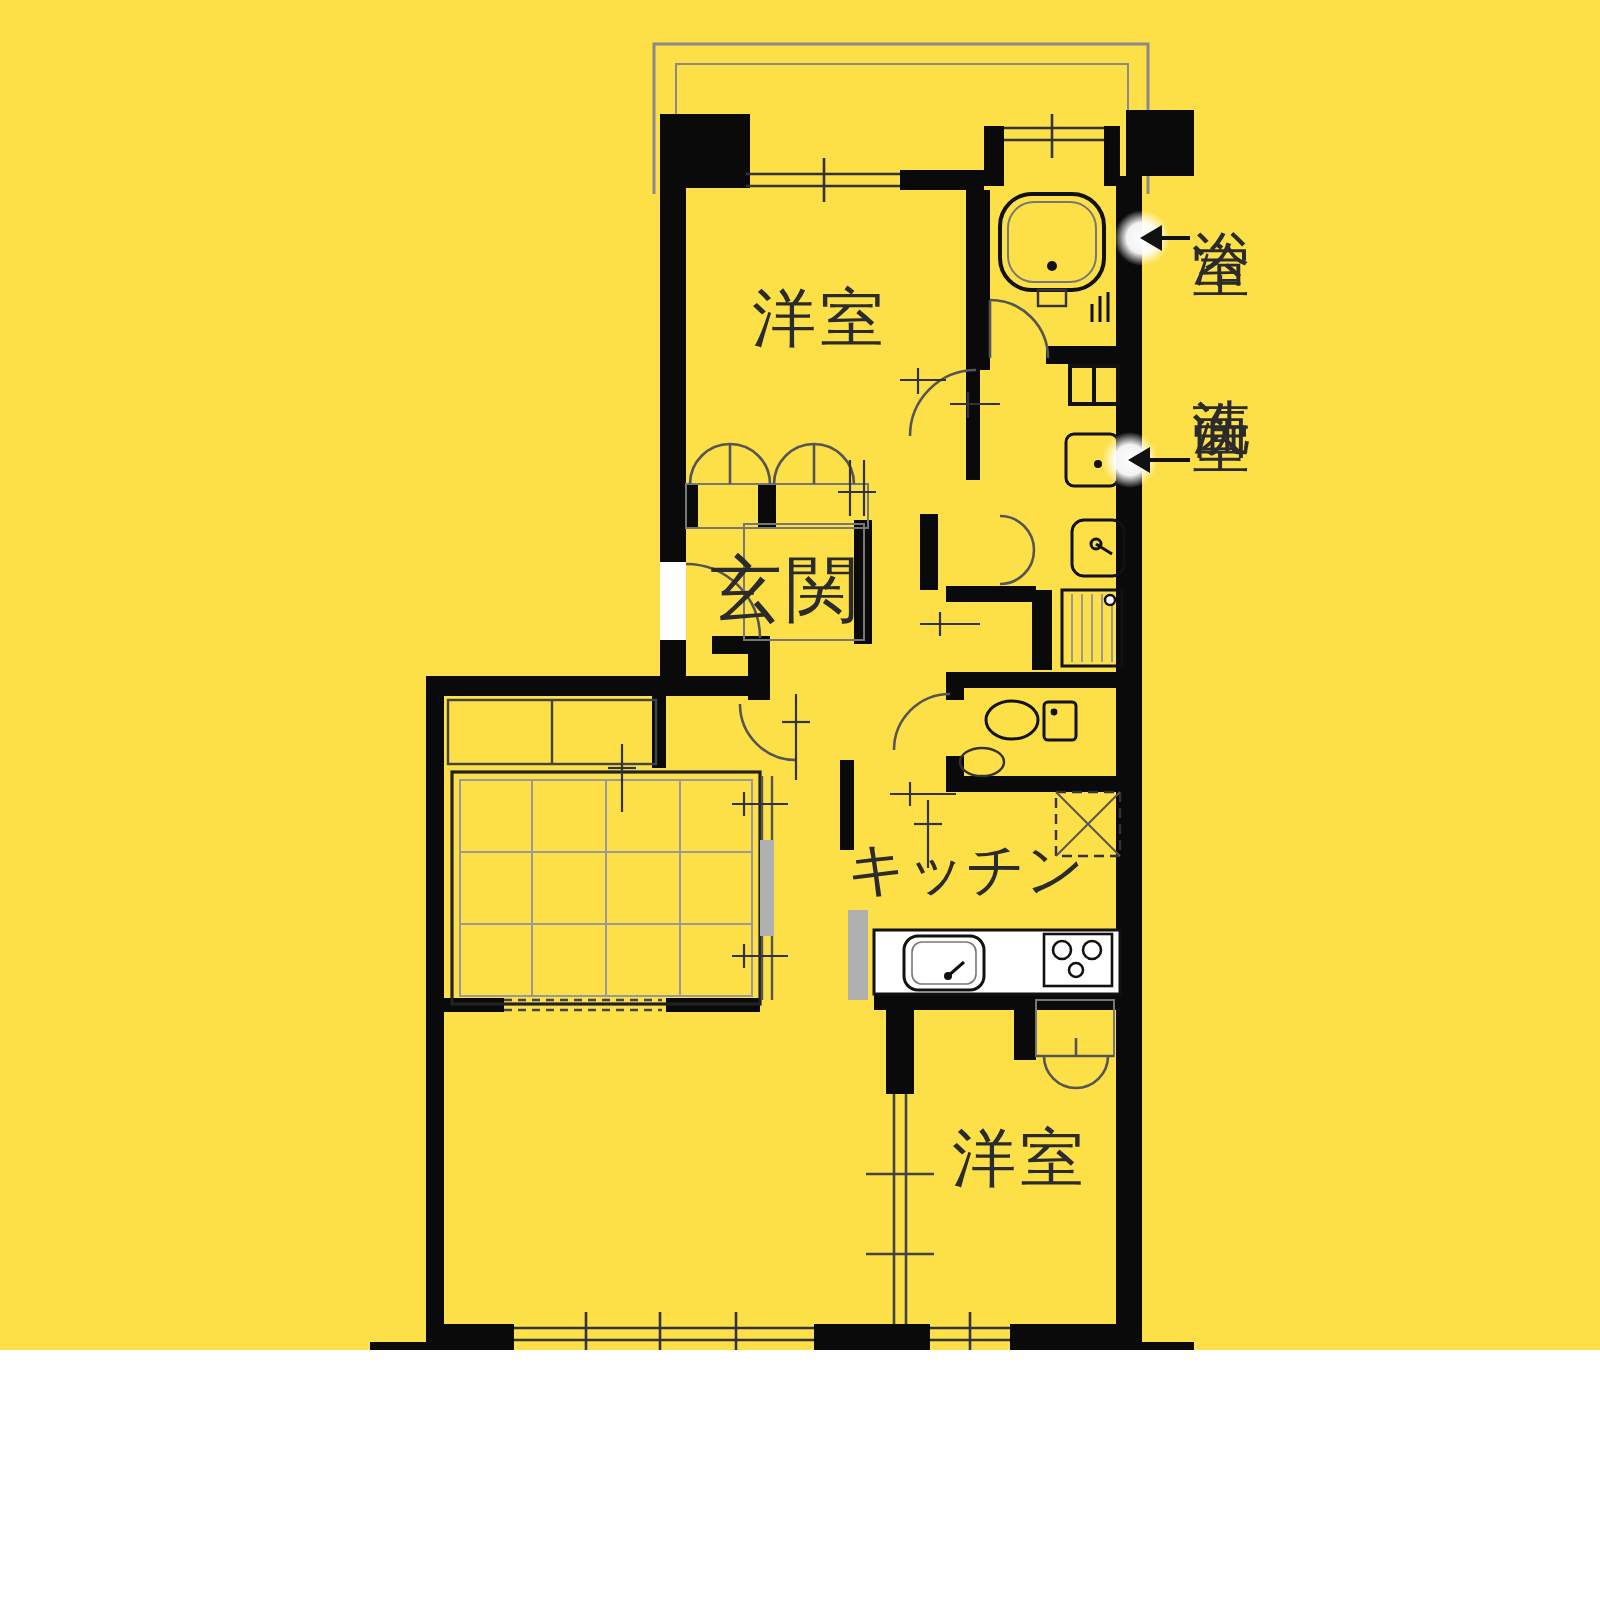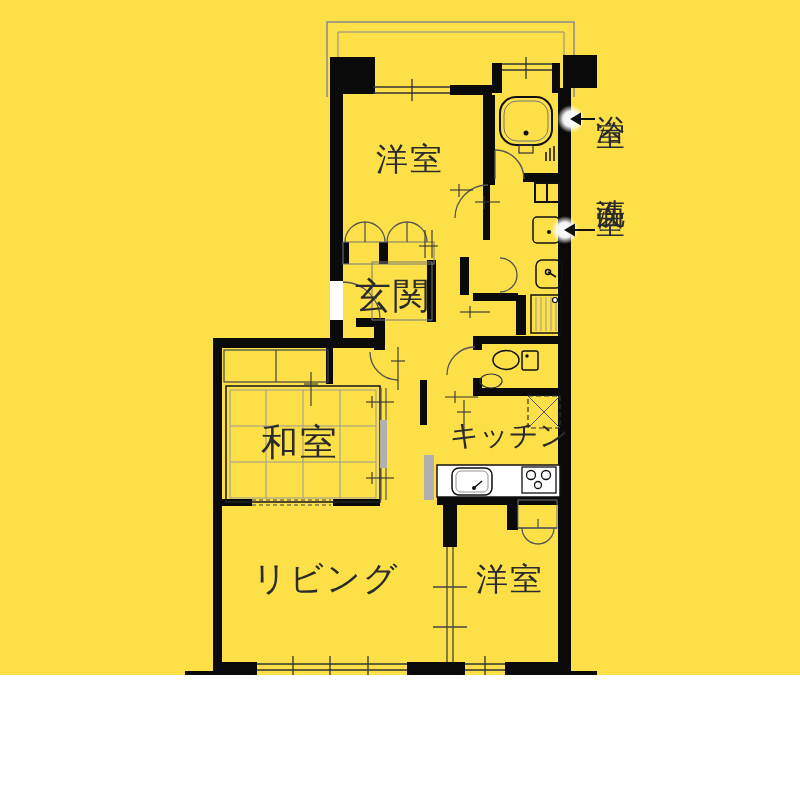--- a/index.html
+++ b/index.html
@@ -257,21 +257,19 @@
     </g>
     <g>
       <line x1="574" y1="230" x2="595" y2="230"></line>
       <polygon points="564,230 575,223.5 575,236.5" stroke="none"></polygon>
     </g>
   </g>
 </svg>
 
 <div class="room-label" style="left:410px;top:159px;font-size:32px;">洋室</div>
 <div class="room-label" style="left:393px;top:296px;font-size:36px;text-align:right;">玄関</div>
-<div class="room-label" style="left:300px;top:442px;font-size:37px;">和室</div>
-<div class="room-label" style="left:509px;top:435px;font-size:29px;letter-spacing:0;">キッチン</div>
-<div class="room-label" style="left:326px;top:578px;font-size:34px;">リビング</div>
+<div class="room-label" style="left:483px;top:435px;font-size:29px;letter-spacing:0;">キッチン</div>
 <div class="room-label" style="left:510px;top:579px;font-size:32px;">洋室</div>
 
 <div class="v-label" style="left:596px;top:92px;font-size:29px;">浴室</div>
 <div class="v-label" style="left:596px;top:176px;font-size:29px;">洗面室</div>
 
 </div>
 
 </body></html>

